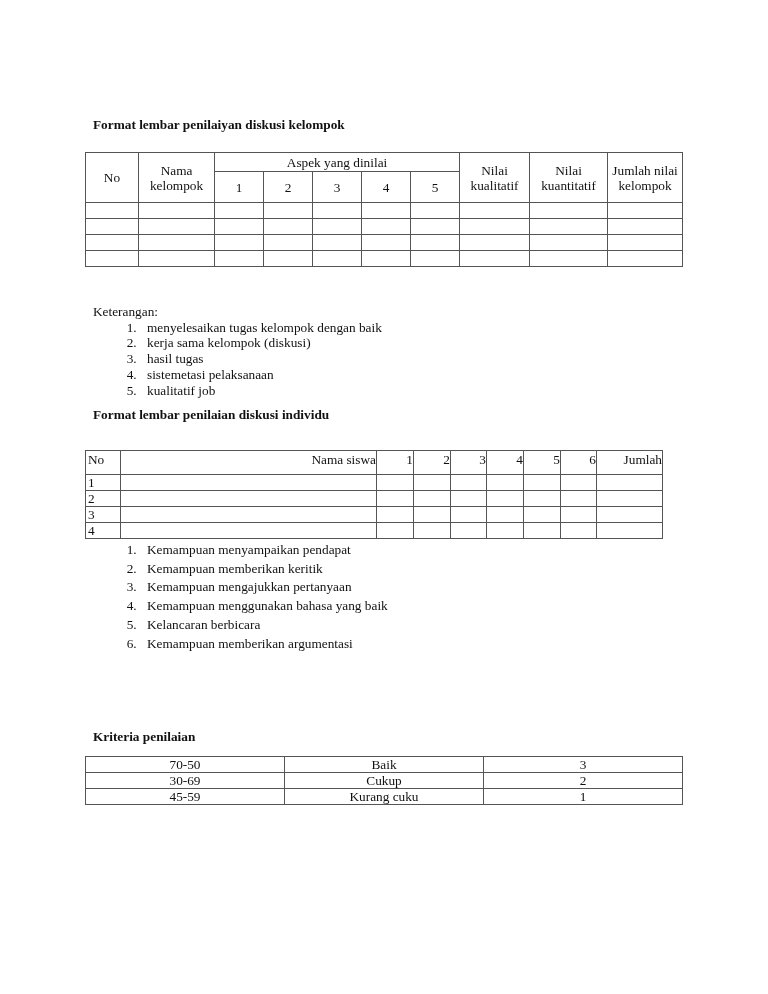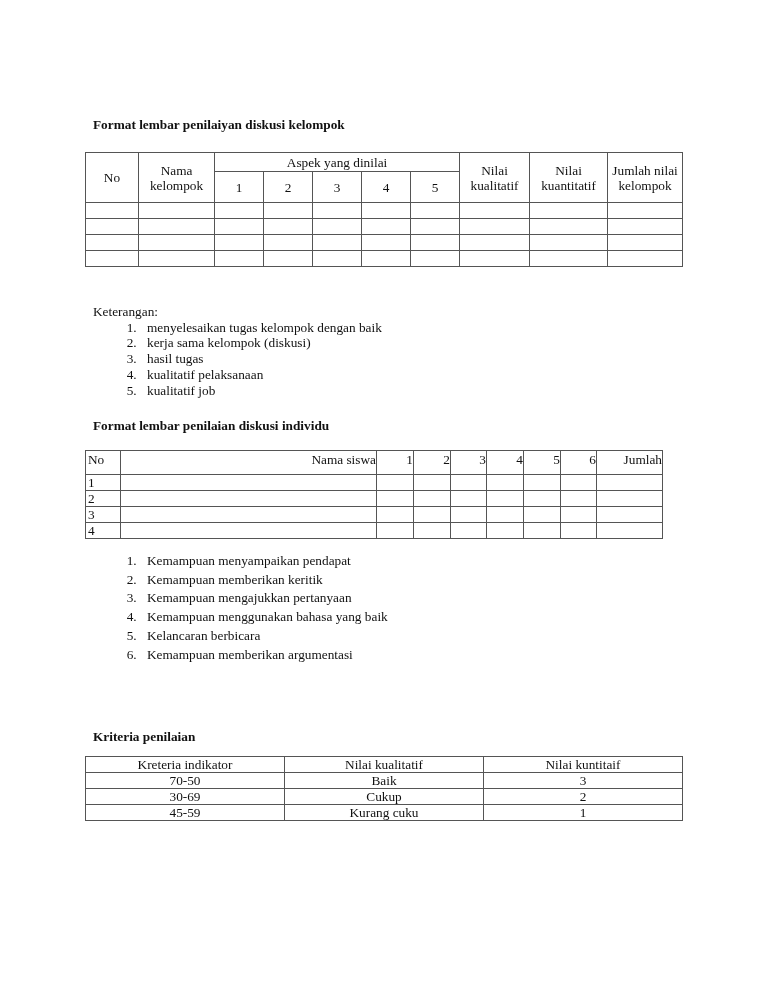--- a/index.html
+++ b/index.html
@@ -115,26 +115,26 @@
       </tr>
 </tbody>
   </table>
 
 <div class="plain" style="top:288px;margin-top:16px;">
   <div>Keterangan:</div>
   <ol>
     <li>menyelesaikan tugas kelompok dengan baik</li>
     <li>kerja sama kelompok (diskusi)</li>
     <li>hasil tugas</li>
-    <li>kualitatif pelaksanaan</li>
+    <li>sistemetasi pelaksanaan</li>
     <li>kualitatif job</li>
   </ol>
 </div>
 
-<div class="heading" style="top:418px;">Format lembar penilaian diskusi individu</div>
+<div class="heading" style="top:407px;">Format lembar penilaian diskusi individu</div>
 
 <table id="t2">
   <colgroup>
     <col style="width:35px">
       <col style="width:256px">
     <col style="width:37px">
       <col style="width:37px">
       <col style="width:36px">
       <col style="width:37px">
       <col style="width:37px">
@@ -194,44 +194,39 @@
         <td></td>
         <td></td>
         <td></td>
         <td></td>
         <td></td>
   </tr>
 </tbody>
   </table>
 
 <div class="plain" style="top:541px;">
-  <ol style="margin-top:11px; line-height:18.7px;">
+  <ol style="line-height:18.7px;">
     <li>Kemampuan menyampaikan pendapat</li>
     <li>Kemampuan memberikan keritik</li>
     <li>Kemampuan mengajukkan pertanyaan</li>
     <li>Kemampuan menggunakan bahasa yang baik</li>
     <li>Kelancaran berbicara</li>
     <li>Kemampuan memberikan argumentasi</li>
   </ol>
 </div>
 
 <div class="heading" style="top:729px;">Kriteria penilaian</div>
 
 <table id="t3">
   <colgroup>
     <col style="width:199px">
       <col style="width:199px">
       <col style="width:199px">
   </colgroup>
   <tbody>
-      <tr>
-    <td>Kreteria indikator</td>
-    <td>Nilai kualitatif</td>
-    <td>Nilai kuntitaif</td>
-  </tr>
   <tr>
     <td>70-50</td>
     <td>Baik</td>
     <td>3</td>
   </tr>
   <tr>
     <td>30-69</td>
     <td>Cukup</td>
     <td>2</td>
   </tr>

